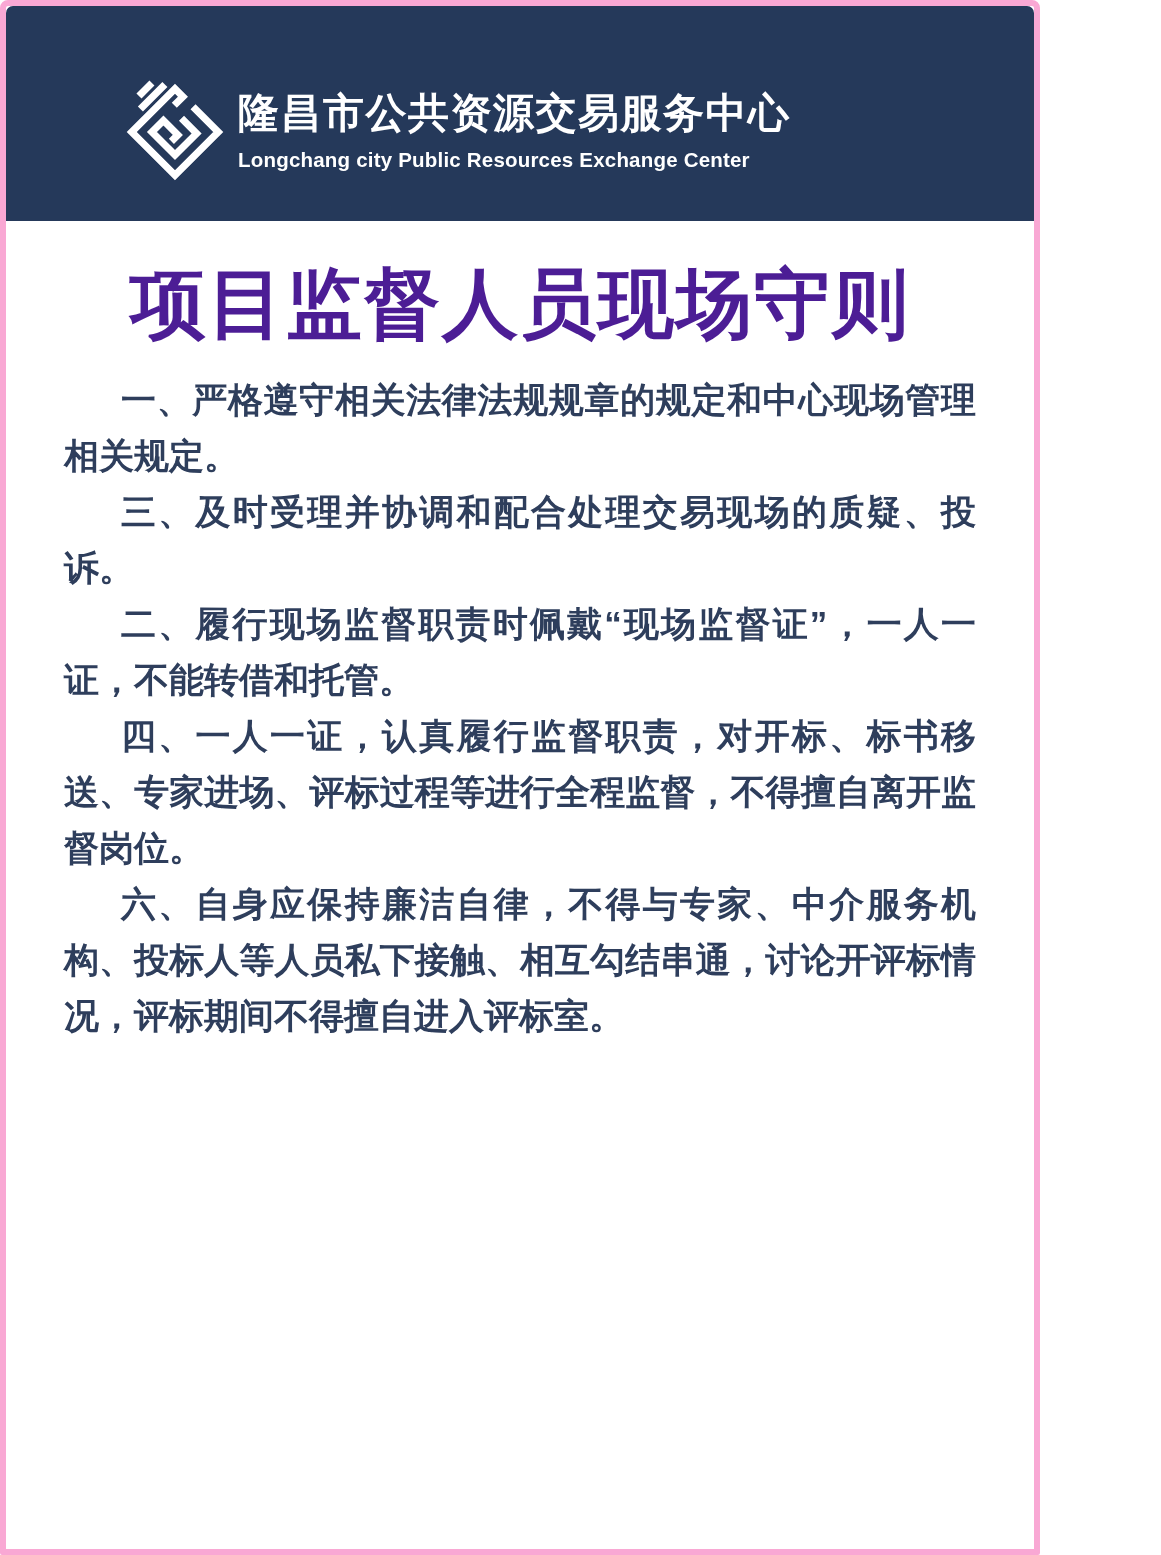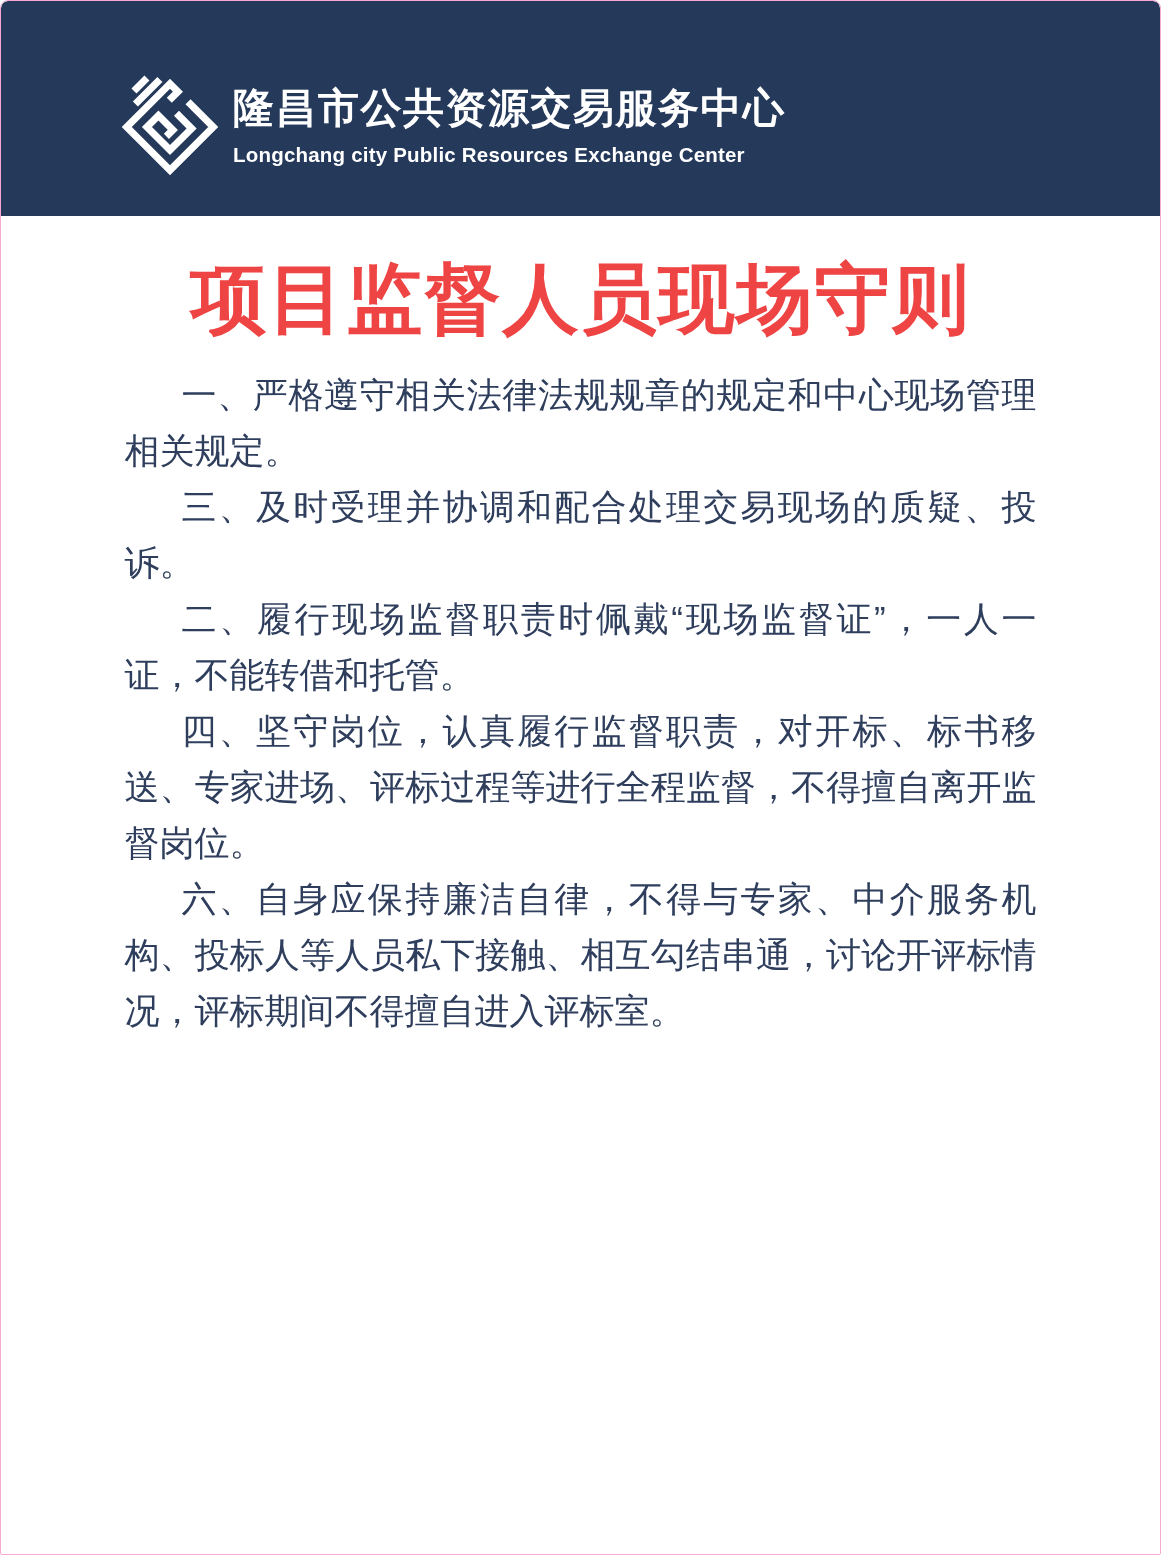--- a/index.html
+++ b/index.html
@@ -1,23 +1,23 @@
 <!DOCTYPE html>
 <html><head>
 <meta charset="utf-8">
 <style>
   html, body { margin: 0; padding: 0; background: #ffffff; }
   * { box-sizing: border-box; }
 
   .page {
     position: relative;
-    width: 1161px;
+    width: 1040px;
     height: 1555px;
     background: #ffffff;
-    border: 1px solid #f9a8d4;
+    border: 6px solid #f9a8d4;
     border-radius: 8px 8px 2px 2px;
     overflow: hidden;
     font-family: "Liberation Sans", "DejaVu Sans", sans-serif;
   }
 
   .header {
     width: 100%;
     height: 215px;
     background: #25395a;
     border-radius: 7px 7px 0 0;
@@ -53,31 +53,31 @@
     line-height: 1.1;
     white-space: nowrap;
   }
 
   .doc-title {
     margin: 34px 0 20px 0;
     text-align: center;
     font-size: 76px;
     line-height: 1.28;
     font-weight: 900;
-    color: #ef4444;
+    color: #4c1d95;
     letter-spacing: 2px;
   }
 
   .rules {
     width: 912px;
     margin: 4px auto;
     color: #2e3e5c;
     font-size: 35px;
     line-height: 56px;
-    font-weight: 400;
+    font-weight: 700;
     text-align: justify;
   }
 
   .rules p {
     margin: 0;
     text-indent: 57px;
   }
 </style>
 </head>
 <body>
@@ -106,20 +106,20 @@
 
   <div class="doc-title">项目监督人员现场守则</div>
 
   <div class="rules">
     <p class="rule">一、严格遵守相关法律法规规章的规定和中心现场管理相关规定。</p>
 
     <p class="rule">三、及时受理并协调和配合处理交易现场的质疑、投诉。</p>
 
     <p class="rule">二、履行现场监督职责时佩戴“现场监督证”，一人一证，不能转借和托管。</p>
 
-    <p class="rule">四、坚守岗位，认真履行监督职责，对开标、标书移送、专家进场、评标过程等进行全程监督，不得擅自离开监督岗位。</p>
+    <p class="rule">四、一人一证，认真履行监督职责，对开标、标书移送、专家进场、评标过程等进行全程监督，不得擅自离开监督岗位。</p>
 
 
     <p class="rule">六、自身应保持廉洁自律，不得与专家、中介服务机构、投标人等人员私下接触、相互勾结串通，讨论开评标情况，评标期间不得擅自进入评标室。</p>
 
   </div>
 
 </div>
 
 </body></html>

